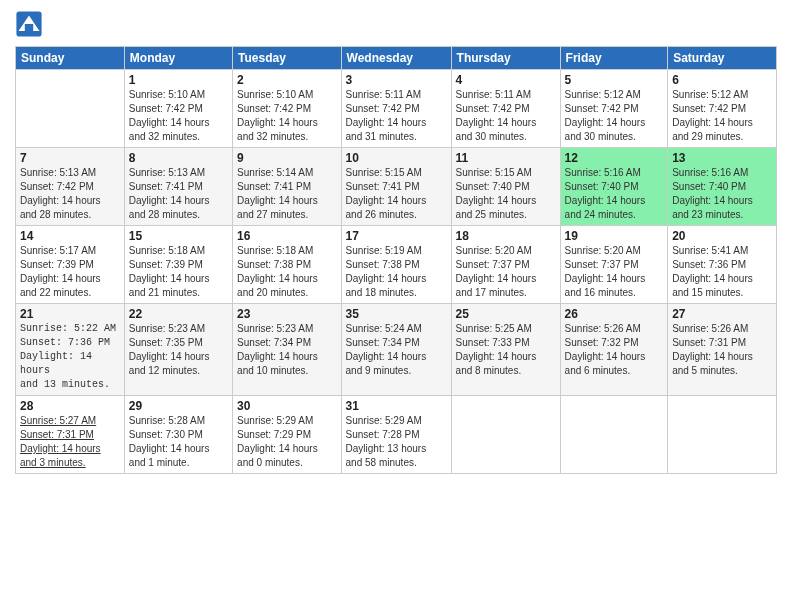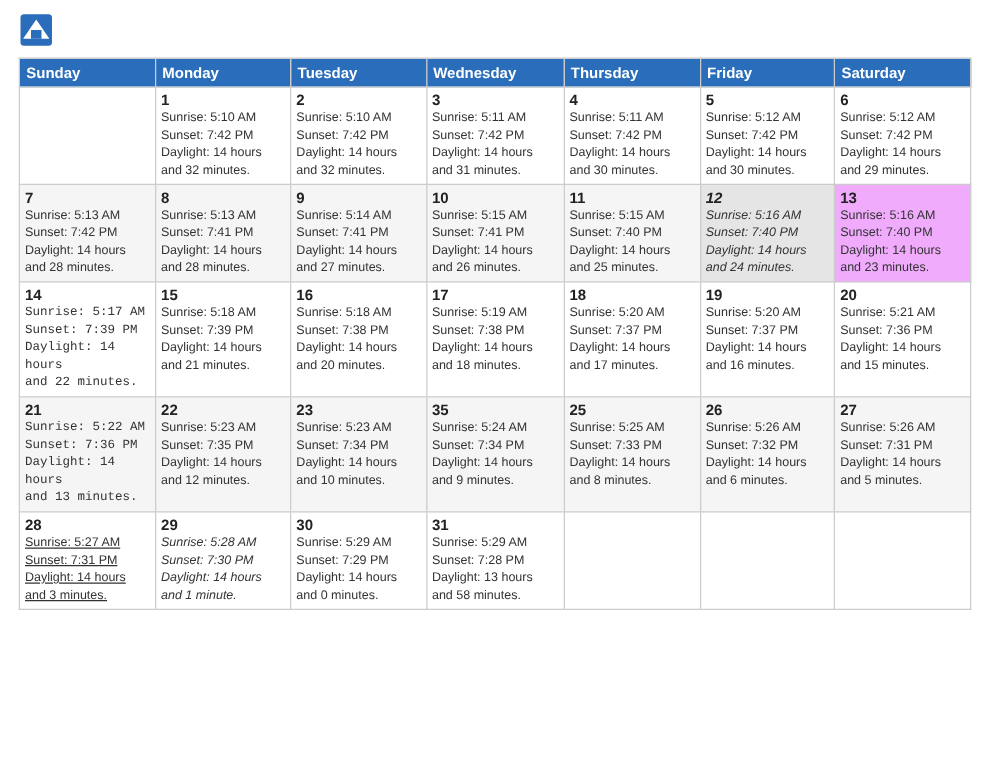--- a/index.html
+++ b/index.html
@@ -200,39 +200,39 @@
 Daylight: 14 hours
 and 26 minutes.</div>
           </td>
           <td style="background: rgb(245, 245, 245);">
             <span class="day-number">11</span>
             <div class="day-info" style="white-space: pre-line;">Sunrise: 5:15 AM
 Sunset: 7:40 PM
 Daylight: 14 hours
 and 25 minutes.</div>
           </td>
-          <td style="background: #e5e5e5; font-style: italic;">
+          <td style="background: #86efac;">
             <span class="day-number">12</span>
             <div class="day-info" style="white-space: pre-line;">Sunrise: 5:16 AM
 Sunset: 7:40 PM
 Daylight: 14 hours
 and 24 minutes.</div>
           </td>
-          <td style="background: #f0abfc;">
+          <td style="background: #86efac;">
             <span class="day-number">13</span>
             <div class="day-info" style="white-space: pre-line;">Sunrise: 5:16 AM
 Sunset: 7:40 PM
 Daylight: 14 hours
 and 23 minutes.</div>
           </td>
         </tr>
         <tr>
           <td>
             <span class="day-number">14</span>
-            <div class="day-info" style="white-space: pre-line; font-family: Liberation Mono, monospace;">Sunrise: 5:17 AM
+            <div class="day-info" style="white-space: pre-line;">Sunrise: 5:17 AM
 Sunset: 7:39 PM
 Daylight: 14 hours
 and 22 minutes.</div>
           </td>
           <td>
             <span class="day-number">15</span>
             <div class="day-info" style="white-space: pre-line;">Sunrise: 5:18 AM
 Sunset: 7:39 PM
 Daylight: 14 hours
 and 21 minutes.</div>
@@ -260,21 +260,21 @@
           </td>
           <td>
             <span class="day-number">19</span>
             <div class="day-info" style="white-space: pre-line;">Sunrise: 5:20 AM
 Sunset: 7:37 PM
 Daylight: 14 hours
 and 16 minutes.</div>
           </td>
           <td>
             <span class="day-number">20</span>
-            <div class="day-info" style="white-space: pre-line;">Sunrise: 5:21 AM
+            <div class="day-info" style="white-space: pre-line;">Sunrise: 5:41 AM
 Sunset: 7:36 PM
 Daylight: 14 hours
 and 15 minutes.</div>
           </td>
         </tr>
         <tr>
           <td style="background: rgb(245, 245, 245);">
             <span class="day-number">21</span>
             <div class="day-info" style="white-space: pre-line; font-family: Liberation Mono, monospace;">Sunrise: 5:22 AM
 Sunset: 7:36 PM
@@ -327,21 +327,21 @@
         <tr>
           <td>
             <span class="day-number">28</span>
             <div class="day-info" style="white-space: pre-line; text-decoration: underline;">Sunrise: 5:27 AM
 Sunset: 7:31 PM
 Daylight: 14 hours
 and 3 minutes.</div>
           </td>
           <td>
             <span class="day-number">29</span>
-            <div class="day-info" style="white-space: pre-line; font-style: italic;">Sunrise: 5:28 AM
+            <div class="day-info" style="white-space: pre-line;">Sunrise: 5:28 AM
 Sunset: 7:30 PM
 Daylight: 14 hours
 and 1 minute.</div>
           </td>
           <td>
             <span class="day-number">30</span>
             <div class="day-info" style="white-space: pre-line;">Sunrise: 5:29 AM
 Sunset: 7:29 PM
 Daylight: 14 hours
 and 0 minutes.</div>

